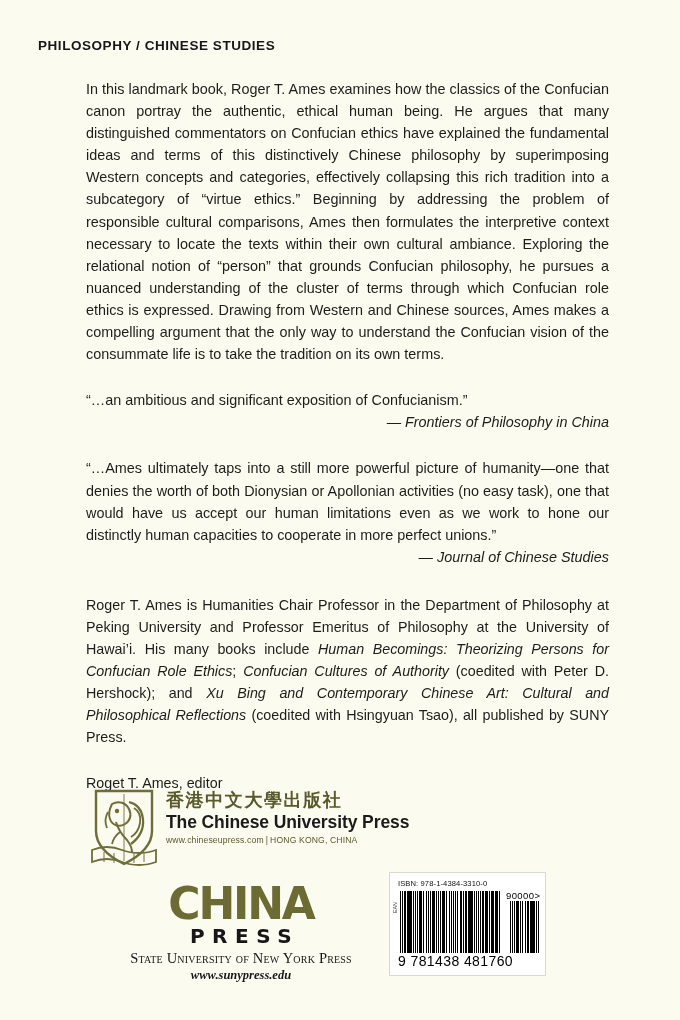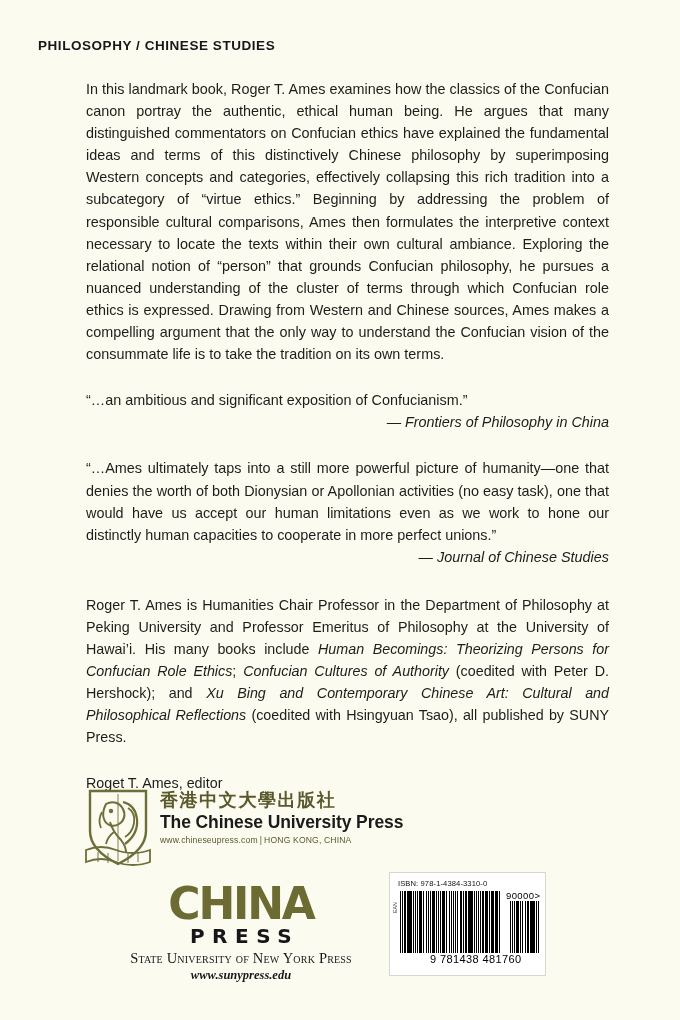--- a/index.html
+++ b/index.html
@@ -89,21 +89,21 @@
   .series-line {
     font-size: 14.3px;
     line-height: 20.5px;
     margin: 0;
     color: #1d1d1b;
   }
 
   
   .cuhk {
     position: absolute;
-    left: 84px;
+    left: 90px;
     top: 788px;
     width: 300px;
     height: 82px;
   }
   .cuhk-shield {
     position: absolute;
     left: 0;
     top: 0;
     width: 68px;
     height: 80px;
@@ -237,26 +237,25 @@
     display: flex;
     align-items: flex-end;
     overflow: hidden;
   }
   .bar { background: #000; height: 100%; }
   .digits {
     position: absolute;
     left: 8px;
     top: 80px;
     width: 106px;
-    font-size: 11px;
+    font-size: 14px;
     letter-spacing: 0.4px;
     color: #000;
     white-space: nowrap;
     font-family: "Liberation Sans", sans-serif;
-    margin-left: 32px;
   }
   .addon-digits {
     position: absolute;
     left: 116px;
     top: 17px;
     font-size: 9.5px;
     letter-spacing: 0.4px;
     color: #000;
     white-space: nowrap;
     font-family: "Liberation Sans", sans-serif;

